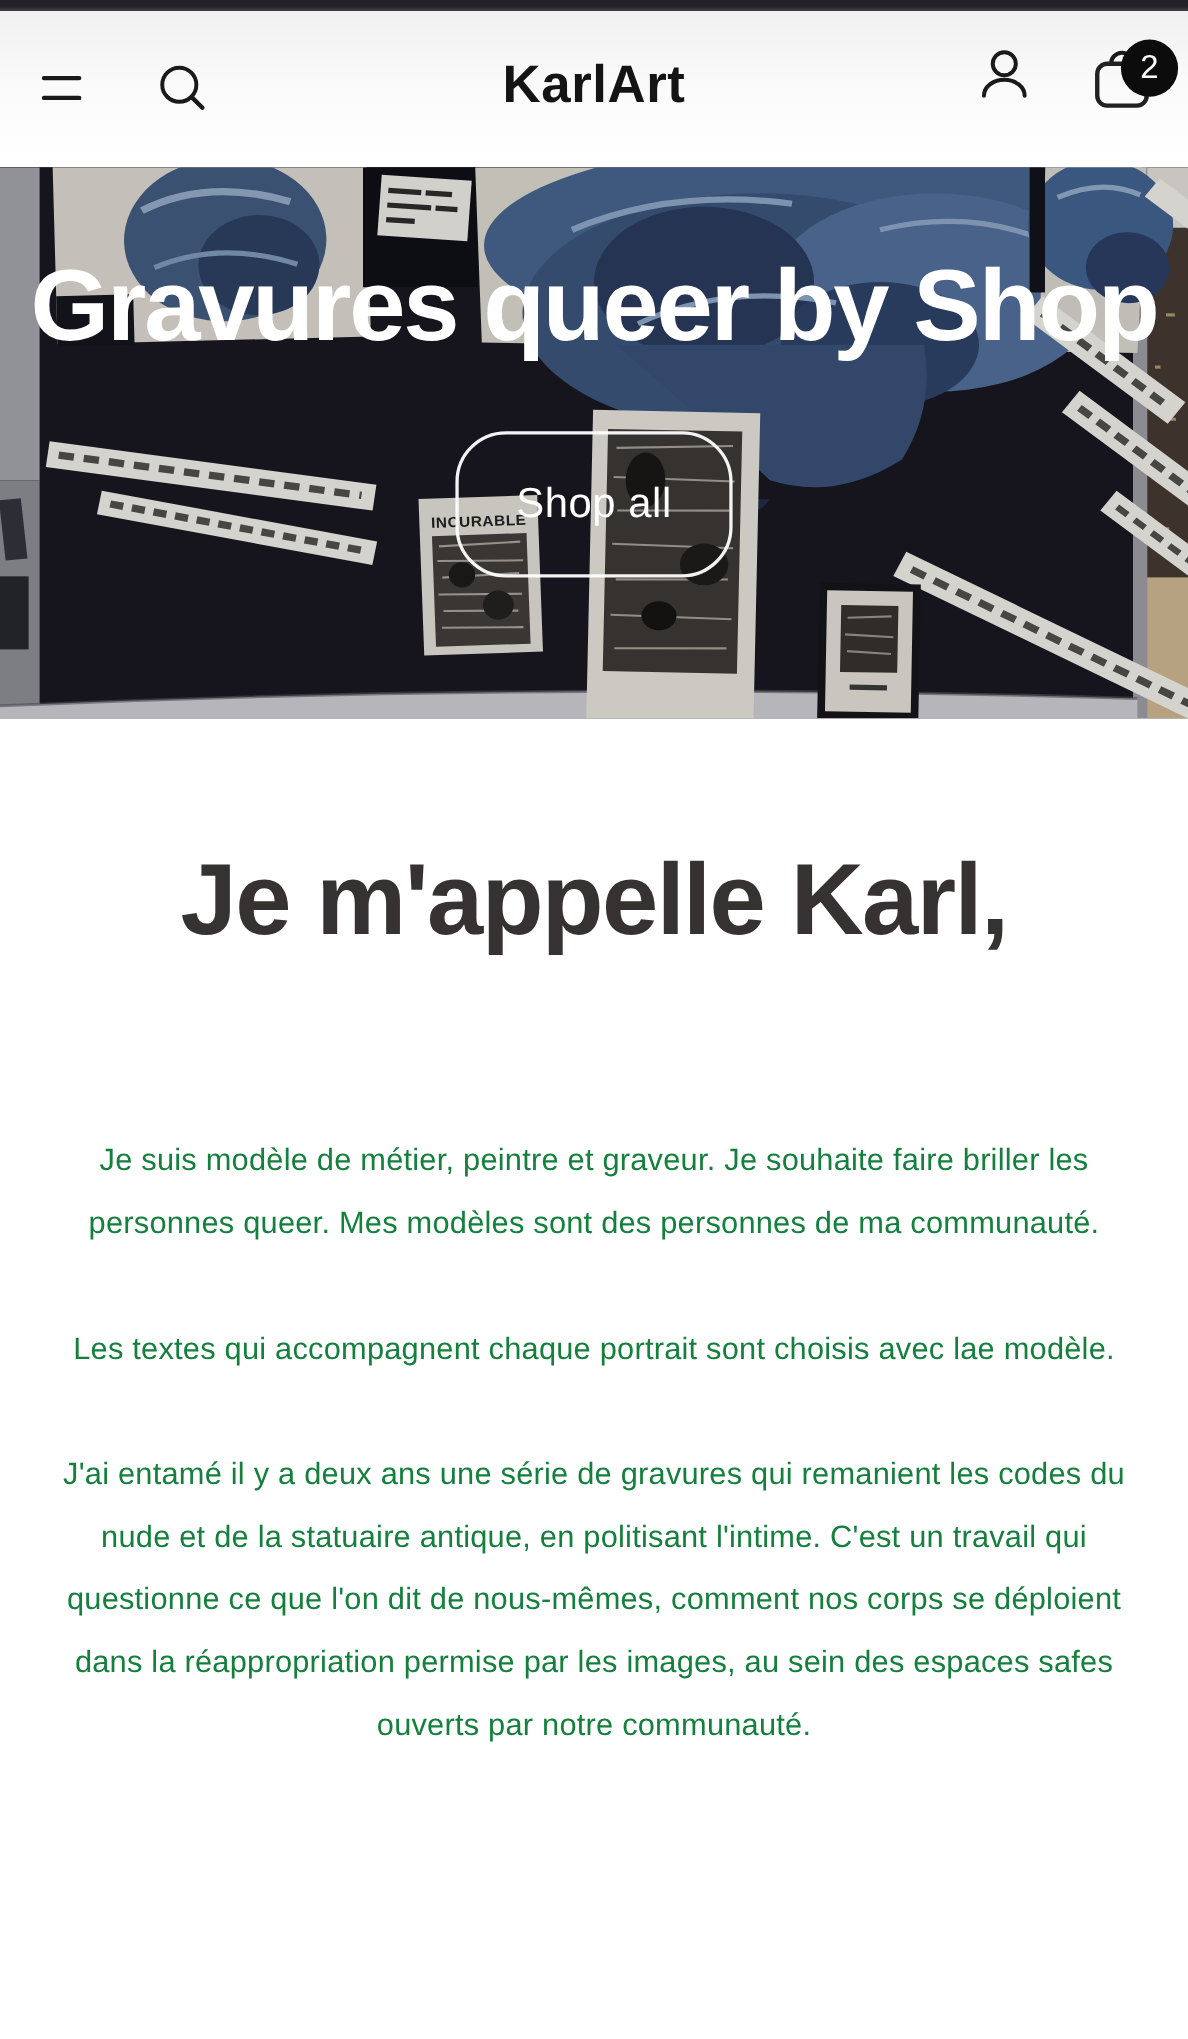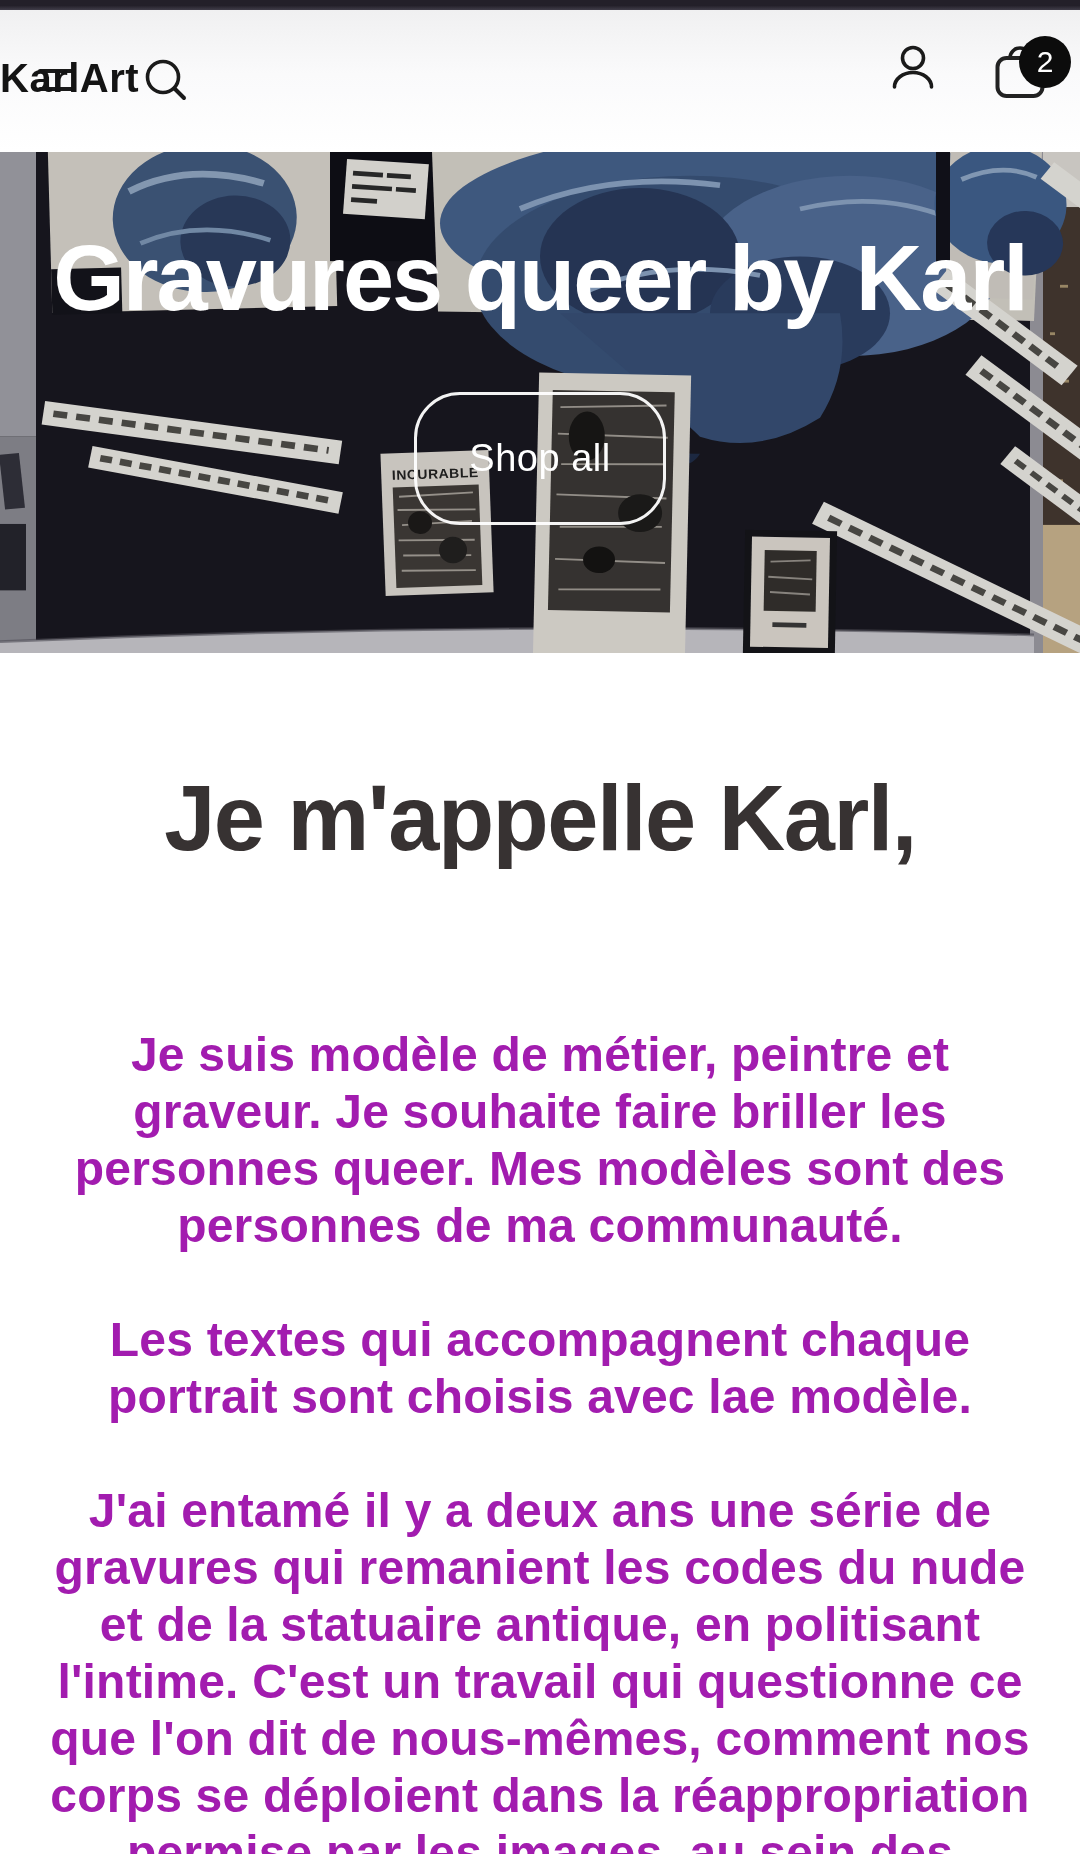--- a/index.html
+++ b/index.html
@@ -21,21 +21,21 @@
     background:linear-gradient(180deg,#f0f0f1 0%,#fafafb 45%,#ffffff 100%);
   }
   .icon-btn{background:none;border:none;padding:0;margin:0;cursor:pointer;position:absolute;}
   .menu-btn{left:38px;top:53px;width:36px;height:32px;}
   .menu-btn .bar{position:absolute;left:0;width:36px;height:4px;border-radius:2px;background:#1a1a1a;}
   .menu-btn .bar.b1{top:6px;}
   .menu-btn .bar.b2{top:24px;}
   .search-btn{left:142px;top:46px;width:48px;height:48px;}
   .logo{
     position:absolute;left:0;top:44px;width:100%;margin:0;
-    font-size:40px;line-height:48px;font-weight:700;
+    text-align:center;font-size:48px;line-height:48px;font-weight:700;
     letter-spacing:0.5px;color:#141414;
   }
   .account-btn{left:889px;top:31px;width:48px;height:48px;}
   .cart-btn{left:993px;top:30px;width:56px;height:64px;}
   .cart-badge{
     position:absolute;left:1019px;top:26px;width:52px;height:52px;border-radius:50%;
     background:#0c0c0c;color:#ffffff;font-size:30px;font-weight:500;
     display:flex;align-items:center;justify-content:center;
   }
   .ico{display:block;}
@@ -57,21 +57,21 @@
   
   .about{
     position:absolute;top:653px;left:0;width:1080px;box-sizing:border-box;
     padding:115px 38px 80px;text-align:center;
   }
   .about-heading{
     margin:0 0 157px;font-size:92px;line-height:1.1;font-weight:700;
     letter-spacing:-1.5px;color:#373232;white-space:nowrap;
   }
   .about p{
-    margin:0 0 57px;font-size:48px;line-height:57px;color:#a21caf;letter-spacing:0.2px;font-weight:bold;
+    margin:0 0 57px;font-size:28px;line-height:57px;color:#15803d;letter-spacing:0.2px;
   }
   .about p:last-child{margin-bottom:0;}
 </style>
 </head>
 <body>
 
 <div class="page">
 
   <div class="status-bar"></div>
 
@@ -239,21 +239,21 @@
           <line x1="770" y1="432" x2="810" y2="430"></line>
             <line x1="768" y1="448" x2="812" y2="450"></line>
           <line x1="770" y1="464" x2="810" y2="466"></line>
         </g>
         <rect x="773" y="496" width="34" height="5" fill="#3a3a3a"></rect>
       </g>
 
       <rect width="1080" height="528" fill="#000000" opacity="0.09"></rect>
     </svg>
 
-    <h2 class="hero-heading">Gravures queer by Karl</h2>
+    <h2 class="hero-heading">Gravures queer by Shop</h2>
     <button class="hero-cta">Shop all</button>
   </section>
 
   <section class="about">
     <h2 class="about-heading">Je m'appelle Karl,</h2>
     <p>Je suis modèle de métier, peintre et graveur. Je souhaite faire briller les personnes queer. Mes modèles sont des personnes de ma communauté.</p>
     <p>Les textes qui accompagnent chaque portrait sont choisis avec lae modèle.</p>
     <p>J'ai entamé il y a deux ans une série de gravures qui remanient les codes du nude et de la statuaire antique, en politisant l'intime. C'est un travail qui questionne ce que l'on dit de nous-mêmes, comment nos corps se déploient dans la réappropriation permise par les images, au sein des espaces safes ouverts par notre communauté.</p>
   </section>
 

